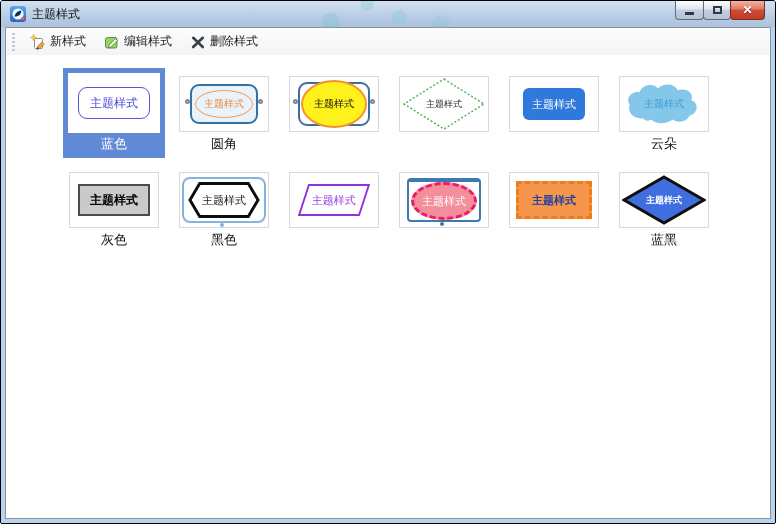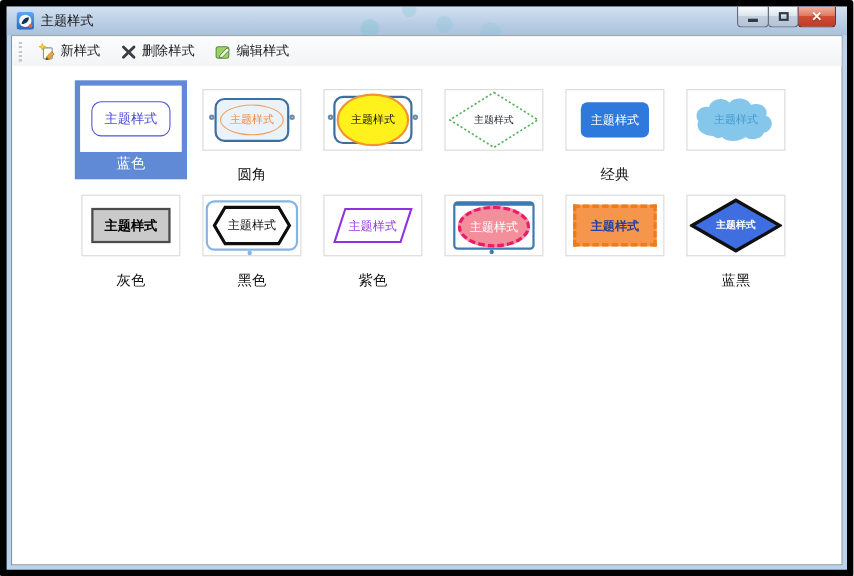--- a/index.html
+++ b/index.html
@@ -1,19 +1,19 @@
 <!DOCTYPE html>
 <html><head>
 <meta charset="utf-8">
 <style>
   html,body{margin:0;padding:0;background:#fff;}
   *{box-sizing:border-box;}
   .window{
     position:relative;width:776px;height:524px;
-    border:6px solid #000000;border-radius:3px 3px 2px 2px;
+    border:1px solid #000000;border-radius:3px 3px 2px 2px;
     background:#b9d2ee;
     font-family:"Liberation Sans","DejaVu Sans",sans-serif;
     overflow:hidden;
   }
   
   .titlebar{
     position:absolute;top:0;left:0;right:0;height:26px;
     background:
       radial-gradient(circle 9px at 330px 20px, rgba(110,195,205,.30) 0 8px, transparent 9px),
       radial-gradient(circle 7px at 366px 3px, rgba(110,195,205,.28) 0 6px, transparent 7px),
@@ -61,21 +61,21 @@
   }
   .tb-btn svg{width:16px;height:16px;flex:0 0 auto;}
   
   .tile{position:absolute;width:102px;height:92px;}
   .r1{top:40px;} .r2{top:136px;}
   .c0{left:57px;} .c1{left:167px;} .c2{left:277px;} .c3{left:387px;} .c4{left:497px;} .c5{left:607px;}
   .preview{
     width:90px;height:56px;margin:8px auto 0;background:#fff;border:1px solid #d9d9d9;
     display:flex;align-items:center;justify-content:center;position:relative;
   }
-  .tile-label{margin-top:13px;text-align:center;font-size:13px;color:#111;height:18px;line-height:18px;}
+  .tile-label{margin-top:3px;text-align:center;font-size:13px;color:#111;height:18px;line-height:18px;}
   .tile.selected{background:#618ad6;height:90px;}
   .tile.selected .preview{margin-top:5px;width:92px;height:60px;border:1px solid #fff;}
   .tile.selected .tile-label{color:#fff;margin-top:2px;text-align:center;}
   
   .cshape{display:flex;align-items:center;justify-content:center;position:relative;}
   .shape-blue-rect{width:72px;height:32px;border:1px solid #5355d8;border-radius:9px;color:#4a4cd8;font-size:12px;}
   .shape-rounded-outer{width:68px;height:40px;border:2px solid #3d6f9e;border-radius:9px;background:#eaf3fb;}
   .inner-ellipse-orange{width:58px;height:28px;border:1px solid #f3a05c;border-radius:50%;color:#ee8a3e;font-size:10px;display:flex;align-items:center;justify-content:center;}
   .conn{position:absolute;top:50%;margin-top:-5px;width:5px;height:5px;border:2px solid #6d8cab;background:#eef3f9;border-radius:50%;}
   .conn.l{left:-7px;} .conn.r{right:-7px;}
@@ -137,31 +137,31 @@
         <svg viewBox="0 0 16 16">
           <rect x="4.5" y="4.5" width="8" height="10" rx="1" fill="#fdfdf2" stroke="#8a93a0" stroke-width="1"></rect>
           <path d="M3.5 0.5 L4.3 2.7 L6.5 3.5 L4.3 4.3 L3.5 6.5 L2.7 4.3 L0.5 3.5 L2.7 2.7 Z" fill="#ffd24a" stroke="#e09c1a" stroke-width="0.6"></path>
           <path d="M7.2 12.8 L12 8 L14.2 10.2 L9.4 15 Z" fill="#f2a33c" stroke="#b06f1d" stroke-width="0.7"></path>
           <path d="M7.2 12.8 L6.4 15.8 L9.4 15 Z" fill="#5c4632"></path>
         </svg>
         <span>新样式</span>
       </button>
       <button class="tb-btn">
         <svg viewBox="0 0 16 16">
+          <rect x="1.5" y="3.5" width="11.5" height="10.5" rx="2" fill="#9ed06a" stroke="#5e9340" stroke-width="1"></rect>
+          <path d="M5 11 L11.5 4.5 L13.6 6.6 L7.1 13.1 L4.5 13.6 Z" fill="#eef6e0" stroke="#4f7d35" stroke-width="0.8"></path>
+        </svg>
+        <span>编辑样式</span>
+      </button>
+      <button class="tb-btn">
+        <svg viewBox="0 0 16 16">
           <line x1="3.2" y1="3.8" x2="12.8" y2="13" stroke="#3a3f44" stroke-width="2.6" stroke-linecap="round"></line>
           <line x1="12.8" y1="3.8" x2="3.2" y2="13" stroke="#3a3f44" stroke-width="2.6" stroke-linecap="round"></line>
         </svg>
         <span>删除样式</span>
-      </button>
-      <button class="tb-btn">
-        <svg viewBox="0 0 16 16">
-          <rect x="1.5" y="3.5" width="11.5" height="10.5" rx="2" fill="#9ed06a" stroke="#5e9340" stroke-width="1"></rect>
-          <path d="M5 11 L11.5 4.5 L13.6 6.6 L7.1 13.1 L4.5 13.6 Z" fill="#eef6e0" stroke="#4f7d35" stroke-width="0.8"></path>
-        </svg>
-        <span>编辑样式</span>
       </button>
     </div>
 
     <div class="tile r1 c0 selected">
       <div class="preview">
         <div class="cshape shape-blue-rect">
           <span>主题样式</span>
         </div>
       </div>
       <div class="tile-label">蓝色</div>
@@ -202,32 +202,32 @@
         </div>
       </div>
     </div>
 
     <div class="tile r1 c4">
       <div class="preview">
         <div class="cshape shape-classic">
           <span>主题样式</span>
         </div>
       </div>
-      <div class="tile-label">经典</div>
     </div>
 
     <div class="tile r1 c5">
       <div class="preview">
         <div class="cshape">
           <svg width="82" height="46" viewBox="0 0 84 46">
             <path d="M21 38 C10 38 4 31 7 24 C2 17 9 9 17 11 C19 3 31 1 36 7 C41 1 53 2 56 9 C65 6 73 12 70 19 C78 22 77 33 68 35 C66 41 56 43 51 39 C45 44 33 44 29 39 C26 41 23 40 21 38 Z" fill="#85c7ea"></path>
           </svg>
           <span class="overlay-text cloud-text">主题样式</span>
         </div>
       </div>
+      <div class="tile-label">云朵</div>
     </div>
 
     <div class="tile r2 c0">
       <div class="preview">
         <div class="cshape shape-gray">
           <span>主题样式</span>
         </div>
       </div>
       <div class="tile-label">灰色</div>
     </div>
@@ -244,21 +244,20 @@
       </div>
       <div class="tile-label">黑色</div>
     </div>
 
     <div class="tile r2 c2">
       <div class="preview">
         <div class="cshape shape-purple">
           <span>主题样式</span>
         </div>
       </div>
-      <div class="tile-label">紫色</div>
     </div>
 
     <div class="tile r2 c3">
       <div class="preview">
         <div class="cshape shape-stroke-outer">
           <div class="ellipse-pink">
             <span>主题样式</span>
           </div>
           <span class="tab-ring steel"></span>
         </div>

